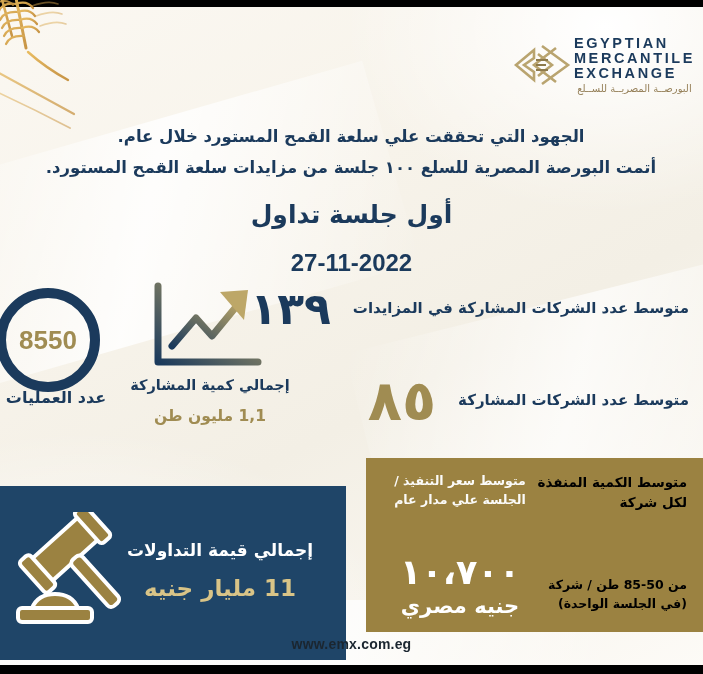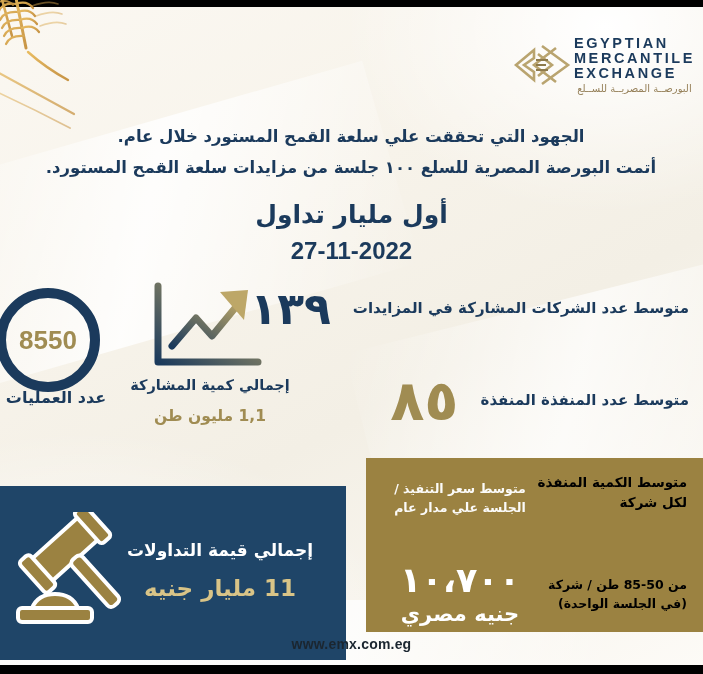--- a/index.html
+++ b/index.html
@@ -43,21 +43,21 @@
 
   
   .headline{position:absolute;right:36px;top:124px;width:632px;text-align:center;
     color:#1b3a5c;font-weight:bold;line-height:1.55;}
   .headline .l1{font-size:16.5px;}
   .headline .l2{font-size:16.5px;margin-top:5px;}
 
   
   .dateblk{position:absolute;left:0;right:0;top:200px;text-align:center;color:#1b3a5c;font-weight:bold;}
   .dateblk .ar{font-size:25px;letter-spacing:.5px;}
-  .dateblk .num{font-size:24px;margin-top:8px;direction:ltr;font-family:"Liberation Sans",sans-serif;}
+  .dateblk .num{font-size:24px;margin-top:20px;direction:ltr;font-family:"Liberation Sans",sans-serif;}
 
   
   .circle-stat{position:absolute;left:-4px;top:288px;width:104px;height:104px;}
   .ring{position:absolute;inset:0;border:10px solid #1b3a5c;border-radius:50%;box-sizing:border-box;}
   .ring-num{position:absolute;inset:0;display:flex;align-items:center;justify-content:center;
     color:#a08c52;font-weight:bold;font-size:26px;font-family:"Liberation Sans",sans-serif;direction:ltr;}
   .circle-cap{position:absolute;left:-4px;top:388px;width:120px;text-align:center;
     color:#1b3a5c;font-weight:bold;font-size:16px;}
 
   .chart-icon{position:absolute;left:146px;top:282px;width:120px;height:92px;}
@@ -76,21 +76,21 @@
   
   .panel{position:absolute;top:458px;height:174px;box-sizing:border-box;}
   .panel-navy{left:0;width:346px;background:#1f4568;margin-top:28px;}
   .panel-gold{left:366px;width:337px;background:#9b8241;}
 
   .gavel{position:absolute;left:16px;top:26px;width:122px;height:118px;}
   .navy-txt{position:absolute;right:22px;top:52px;width:208px;text-align:center;line-height:1.45;}
   .navy-txt .t1{color:#ffffff;font-weight:bold;font-size:17px;}
   .navy-txt .t2{color:#d9c487;font-weight:bold;font-size:23px;margin-top:9px;}
 
-  .gold-left{position:absolute;left:14px;top:14px;width:160px;text-align:center;color:#fff;margin-top:8px;}
+  .gold-left{position:absolute;left:14px;top:14px;width:160px;text-align:center;color:#fff;}
   .gold-left .cap{font-size:12.5px;font-weight:bold;line-height:1.5;opacity:.97;}
   .gold-left .val{font-size:35px;font-weight:bold;margin-top:42px;letter-spacing:1px;}
   .gold-left .unit{font-size:21px;font-weight:bold;margin-top:2px;}
 
   .gold-right{position:absolute;right:16px;top:14px;width:152px;color:#000000;}
   .gold-right .cap{font-size:13.5px;font-weight:bold;line-height:1.5;}
   .gold-right .sub{font-size:12.5px;font-weight:bold;line-height:1.55;margin-top:62px;}
 
   .footer{position:absolute;left:0;right:0;bottom:22px;text-align:center;
     color:#1b2630;font-weight:bold;font-size:14px;direction:ltr;
@@ -161,21 +161,21 @@
       <span class="logo-ar">البورصــة المصريــة للســلع</span>
     </div>
   </div>
 
   <div class="headline">
     <div class="l1">الجهود التي تحققت علي سلعة القمح المستورد خلال عام.</div>
     <div class="l2">أتمت البورصة المصرية للسلع ١٠٠ جلسة من مزايدات سلعة القمح المستورد.</div>
   </div>
 
   <div class="dateblk">
-    <div class="ar">أول مليار تداول</div>
+    <div class="ar">أول جلسة تداول</div>
     <div class="num">27-11-2022</div>
   </div>
 
   <div class="circle-stat">
     <div class="ring"></div>
     <div class="ring-num">8550</div>
   </div>
   <div class="circle-cap">عدد العمليات</div>
 
   <svg class="chart-icon" viewBox="0 0 120 92">
@@ -192,21 +192,21 @@
   <div class="chart-cap">
     <div class="t1">إجمالي كمية المشاركة</div>
     <div class="t2">1,1 مليون طن</div>
   </div>
 
   <div class="stat-row row-a">
     <div class="lbl">متوسط عدد الشركات المشاركة في المزايدات</div>
     <div class="big">١٣٩</div>
   </div>
   <div class="stat-row row-b">
-    <div class="lbl">متوسط عدد المنفذة المنفذة</div>
+    <div class="lbl">متوسط عدد الشركات المشاركة</div>
     <div class="big">٨٥</div>
   </div>
 
   <div class="panel panel-navy">
     <svg class="gavel" viewBox="0 0 122 118">
       <g transform="rotate(-42 61 52)">
         <rect x="26" y="18" width="72" height="30" rx="6" fill="#9b8241" stroke="#fff" stroke-width="4"></rect>
         <rect x="18" y="12" width="14" height="42" rx="4" fill="#9b8241" stroke="#fff" stroke-width="4"></rect>
         <rect x="92" y="12" width="14" height="42" rx="4" fill="#9b8241" stroke="#fff" stroke-width="4"></rect>
         <rect x="56" y="46" width="14" height="62" rx="5" fill="#9b8241" stroke="#fff" stroke-width="4"></rect>

